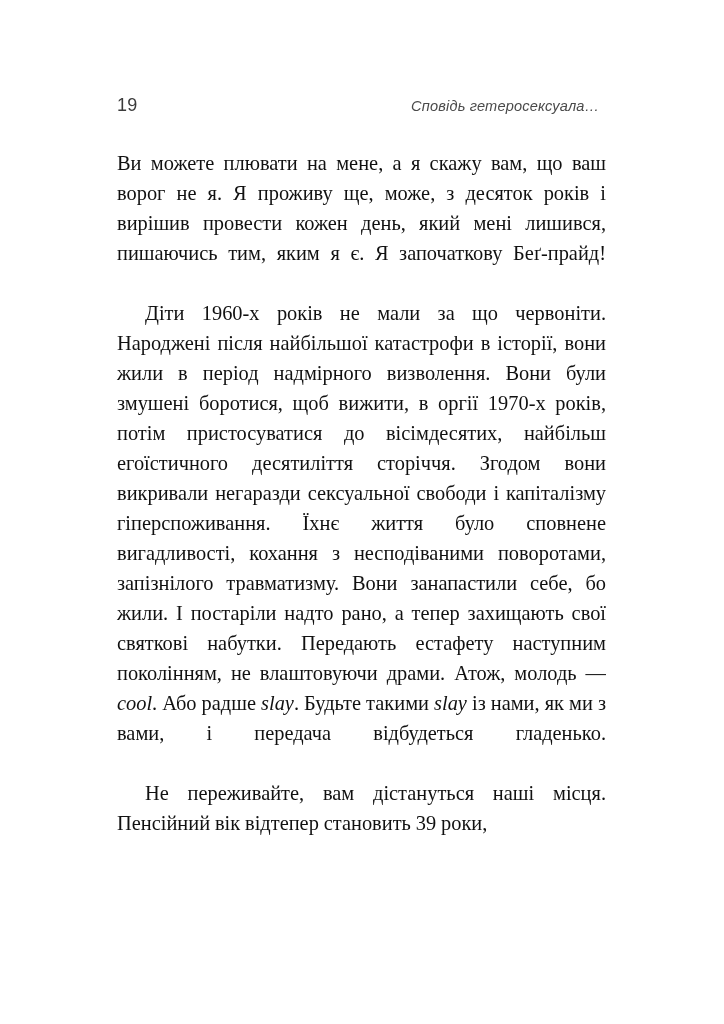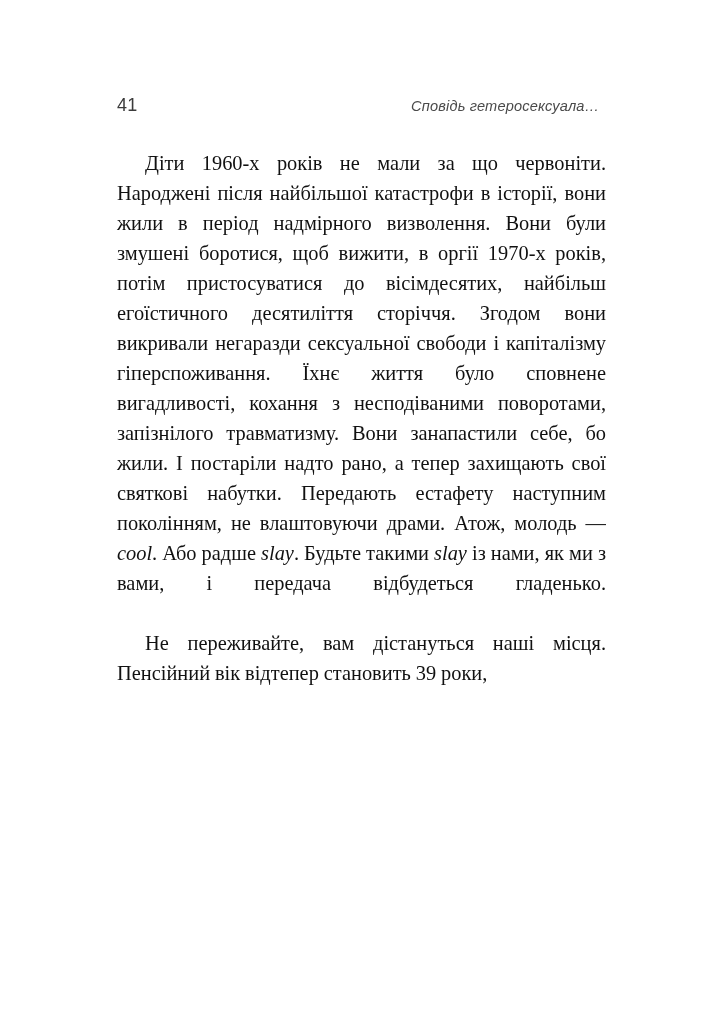--- a/index.html
+++ b/index.html
@@ -91,26 +91,27 @@
 
   em {
   }
 </style>
 </head>
 <body>
 
 <div class="page" style="width: 724px; height: 1024px; background: rgb(255, 255, 255);">
 
   <div class="running-head">
-    <span class="folio">41</span>
+    <span class="folio">19</span>
     <span class="head-title">Сповідь гетеросексуала…</span>
   </div>
 
   <div class="textblock">
 
+    <p class="para">Ви можете плювати на мене, а я скажу вам, що ваш ворог не я. Я проживу ще, може, з десяток років і вирішив провести кожен день, який мені лишився, пишаючись тим, яким я є. Я започаткову Беґ-прайд!</p>
 
     <p class="para indent">Діти 1960-х років не мали за що червоніти. Народжені після найбільшої катастрофи в історії, вони жили в період надмірного визволення. Вони були змушені боротися, щоб вижити, в оргії 1970-х років, потім пристосуватися до вісімдесятих, найбільш егоїстичного десятиліття сторіччя. Згодом вони викривали негаразди сексуальної свободи і капіталізму гіперспоживання. Їхнє життя було сповнене вигадливості, кохання з несподіваними поворотами, запізнілого травматизму. Вони занапастили себе, бо жили. І постаріли надто рано, а тепер захищають свої святкові набутки. Передають естафету наступним поколінням, не влаштовуючи драми. Атож, молодь — <em>cool</em>. Або радше <em>slay</em>. Будьте такими <em>slay</em> із нами, як ми з вами, і передача відбудеться гладенько.</p>
 
     <p class="para indent ragged-last">Не переживайте, вам дістануться наші місця. Пенсійний вік відтепер становить 39 роки,</p>
 
   </div>
 
 </div>
 
 </body></html>

